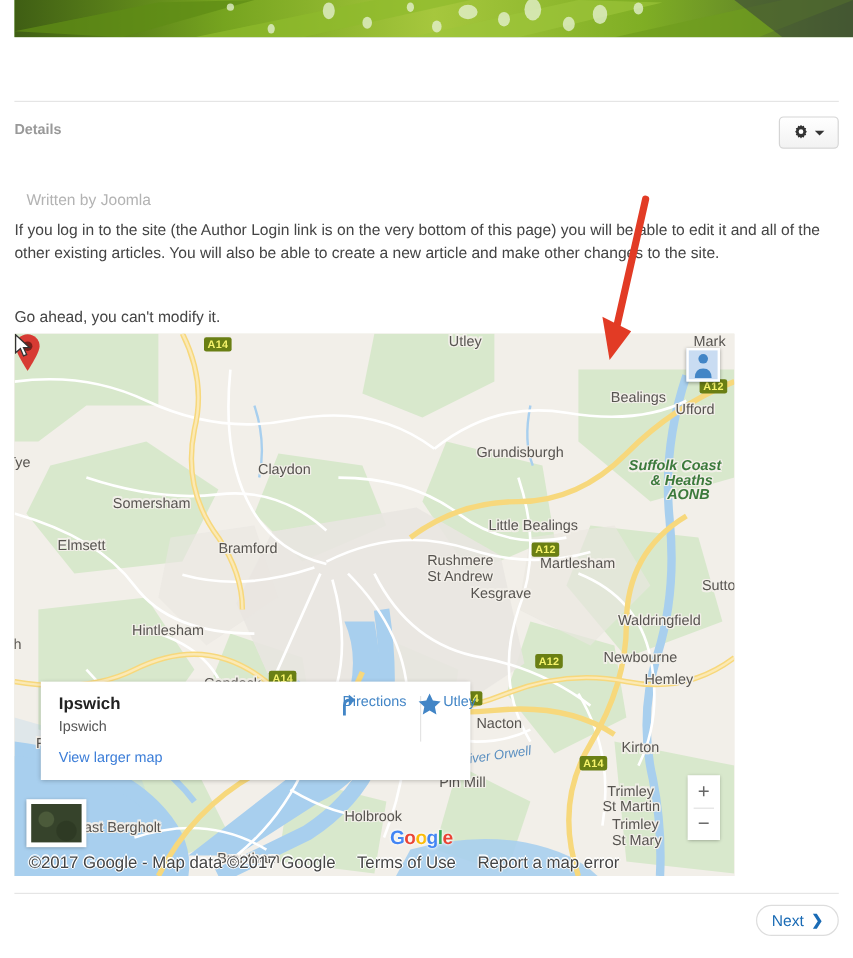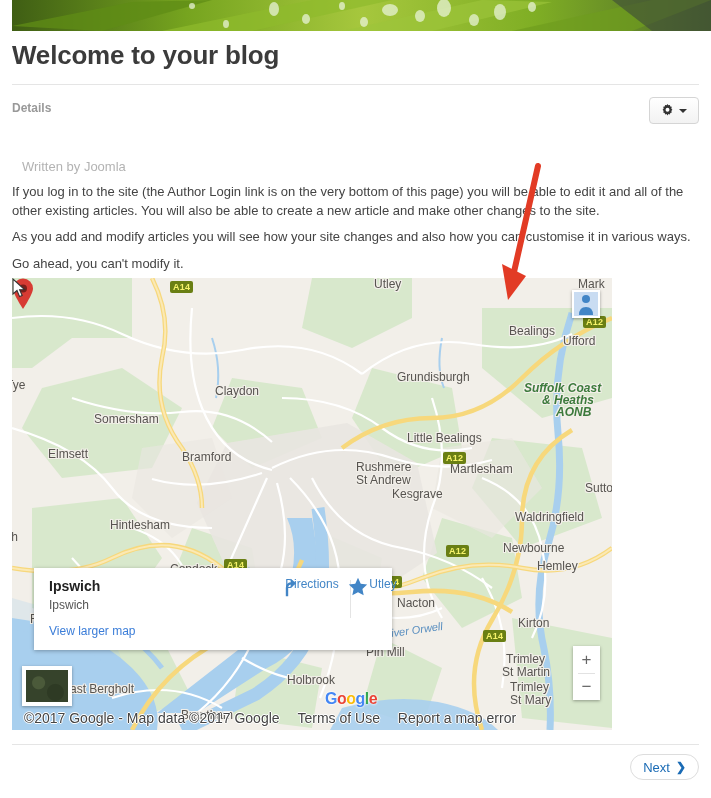--- a/index.html
+++ b/index.html
@@ -195,36 +195,34 @@
         <ellipse cx="432" cy="8" rx="7" ry="9"></ellipse>
         <ellipse cx="462" cy="20" rx="5" ry="6"></ellipse>
         <ellipse cx="488" cy="12" rx="6" ry="8"></ellipse>
         <ellipse cx="520" cy="7" rx="4" ry="5"></ellipse>
         <ellipse cx="214" cy="24" rx="3" ry="4"></ellipse>
         <ellipse cx="180" cy="6" rx="3" ry="3"></ellipse>
       </g>
     </svg>
   </div>
 
-  <div class="page-title">Welcome to your blog</div>
   <div class="hr-title"></div>
 
   <div class="details-label">Details</div>
   <div class="written-by">Written by Joomla</div>
 
   <div class="gear-btn">
     <svg width="13" height="13" viewBox="0 0 16 16">
       <path fill="#333" d="M8 0l1.1 1.6 1.9-.5.4 1.9 1.9.5-.6 1.9L14 7l-1.3 1.6.6 1.9-1.9.5-.4 1.9-1.9-.5L8 14l-1.1-1.6-1.9.5-.4-1.9-1.9-.5.6-1.9L2 7l1.3-1.6-.6-1.9 1.9-.5.4-1.9 1.9.5z"></path>
       <circle cx="8" cy="7" r="2.4" fill="#fff"></circle>
     </svg>
     <span class="caret"></span>
   </div>
 
   <div class="para p2">If you log in to the site (the Author Login link is on the very bottom of this page) you will be able to edit it and all of the other existing articles. You will also be able to create a new article and make other changes to the site.</div>
-  <div class="para p3">As you add and modify articles you will see how your site changes and also how you can customise it in various ways.</div>
   <div class="para p4">Go ahead, you can't modify it.</div>
 
   <div class="map">
 
     <svg width="600" height="452">
       <rect width="600" height="452" fill="#f2efe9"></rect>
 
       <g fill="#d8e8cc">
         <path d="M0 0 h120 v60 h-60 l-40 30 H0 Z"></path>
         <path d="M300 0 h100 v40 l-60 30 -50 -20 Z"></path>

